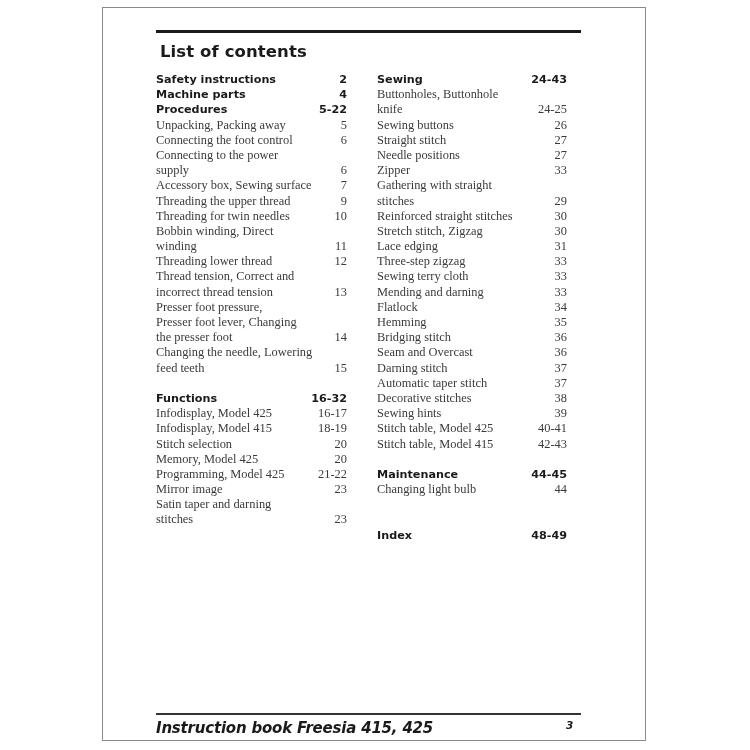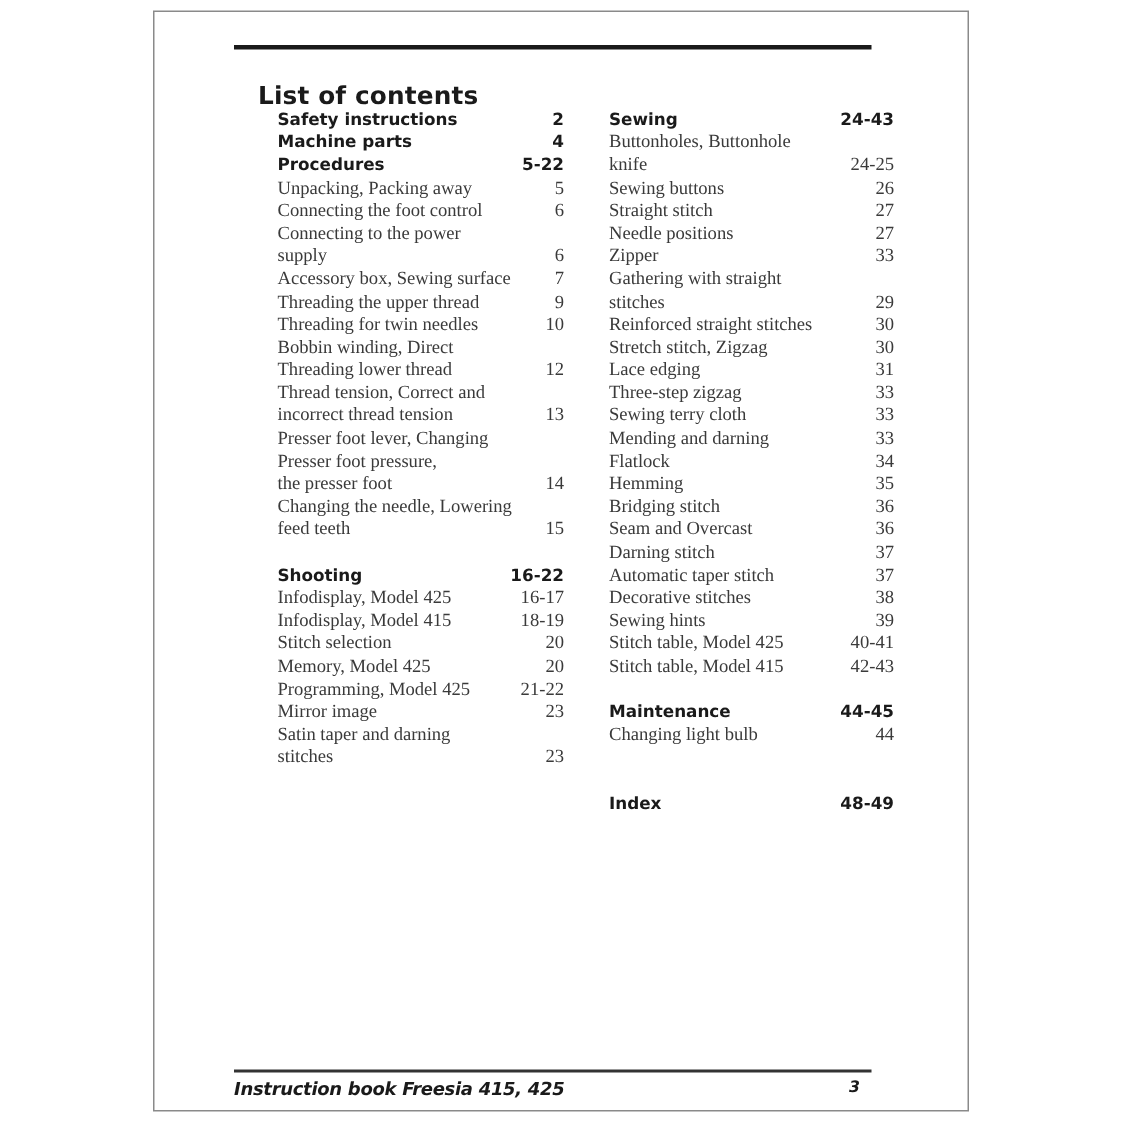--- a/index.html
+++ b/index.html
@@ -9,55 +9,55 @@
     border: 1.5px solid #8a8a8a; box-sizing: border-box; background: #fff;
   }
   .top-rule {
     position: absolute; left: 156px; top: 30px; width: 425px; height: 3px; background: #1a1a1a;
   }
   .title {
     position: absolute; left: 156px; top: 38px;
     font-family: "DejaVu Sans", sans-serif; font-weight: bold; font-size: 16.5px;
     color: #1a1a1a; letter-spacing: 0.1px; white-space: nowrap;
   }
-  .col { position: absolute; top: 72px; margin-left: 29px; }
+  .col { position: absolute; top: 72px; }
   .col-left { left: 156px; width: 191px; }
   .col-right { left: 377px; width: 190px; }
   .row {
     position: relative; height: 15.2px; line-height: 15.2px; white-space: nowrap;
   }
   .row .lbl { position: absolute; left: 0; top: 0; }
   .row .pg { position: absolute; right: 0; top: 0; text-align: right; }
   .row.head .lbl, .row.head .pg {
     font-family: "DejaVu Sans", sans-serif; font-weight: bold; font-size: 11.2px; color: #1a1a1a;
   }
   .row.sub .lbl, .row.sub .pg {
     font-family: "Liberation Serif", serif; font-size: 12.4px; color: #3a3a3a;
   }
   .gap { height: 15.2px; }
   .footer-rule {
     position: absolute; left: 156px; top: 713px; width: 425px; height: 1.5px; background: #333;
   }
   .footer-title {
     position: absolute; left: 156px; top: 719px;
     font-family: "DejaVu Sans", sans-serif; font-style: italic; font-weight: bold;
-    font-size: 12px; color: #1a1a1a; white-space: nowrap; letter-spacing: -0.2px;
+    font-size: 15px; color: #1a1a1a; white-space: nowrap; letter-spacing: -0.2px;
   }
   .footer-page {
     position: absolute; left: 566px; top: 719px;
     font-family: "DejaVu Sans", sans-serif; font-style: italic; font-weight: bold;
     font-size: 10.5px; color: #1a1a1a;
   }
 </style>
 </head>
 <body>
 
 <div class="page"></div>
 <div class="top-rule"></div>
-<h1 class="title" style="margin:16px;">List of contents</h1>
+<h1 class="title" style="margin:4px;">List of contents</h1>
 
 <div class="col col-left" id="col-left">
     <div class="row head">
       <span class="lbl">Safety instructions</span>
       <span class="pg">2</span>
     </div>
     <div class="row head">
       <span class="lbl">Machine parts</span>
       <span class="pg">4</span>
     </div>
@@ -91,55 +91,59 @@
     </div>
     <div class="row sub">
       <span class="lbl">Threading for twin needles</span>
       <span class="pg">10</span>
     </div>
     <div class="row sub">
       <span class="lbl">Bobbin winding, Direct</span>
       <span class="pg"></span>
     </div>
     <div class="row sub">
+      <span class="lbl">winding</span>
+      <span class="pg">11</span>
+    </div>
+    <div class="row sub">
       <span class="lbl">Threading lower thread</span>
       <span class="pg">12</span>
     </div>
     <div class="row sub">
       <span class="lbl">Thread tension, Correct and</span>
       <span class="pg"></span>
     </div>
     <div class="row sub">
       <span class="lbl">incorrect thread tension</span>
       <span class="pg">13</span>
     </div>
     <div class="row sub">
+      <span class="lbl">Presser foot pressure,</span>
+      <span class="pg"></span>
+    </div>
+    <div class="row sub">
       <span class="lbl">Presser foot lever, Changing</span>
-      <span class="pg"></span>
-    </div>
-    <div class="row sub">
-      <span class="lbl">Presser foot pressure,</span>
       <span class="pg"></span>
     </div>
     <div class="row sub">
       <span class="lbl">the presser foot</span>
       <span class="pg">14</span>
     </div>
     <div class="row sub">
       <span class="lbl">Changing the needle, Lowering</span>
       <span class="pg"></span>
     </div>
     <div class="row sub">
       <span class="lbl">feed teeth</span>
       <span class="pg">15</span>
     </div>
     <div class="gap"></div>
     <div class="row head">
-      <span class="lbl">Shooting</span>
-      <span class="pg">16-22</span>
+      <span class="lbl">Functions</span>
+      <span class="pg">16-32</span>
     </div>
     <div class="row sub">
       <span class="lbl">Infodisplay, Model 425</span>
       <span class="pg">16-17</span>
     </div>
     <div class="row sub">
       <span class="lbl">Infodisplay, Model 415</span>
       <span class="pg">18-19</span>
     </div>
     <div class="row sub">

